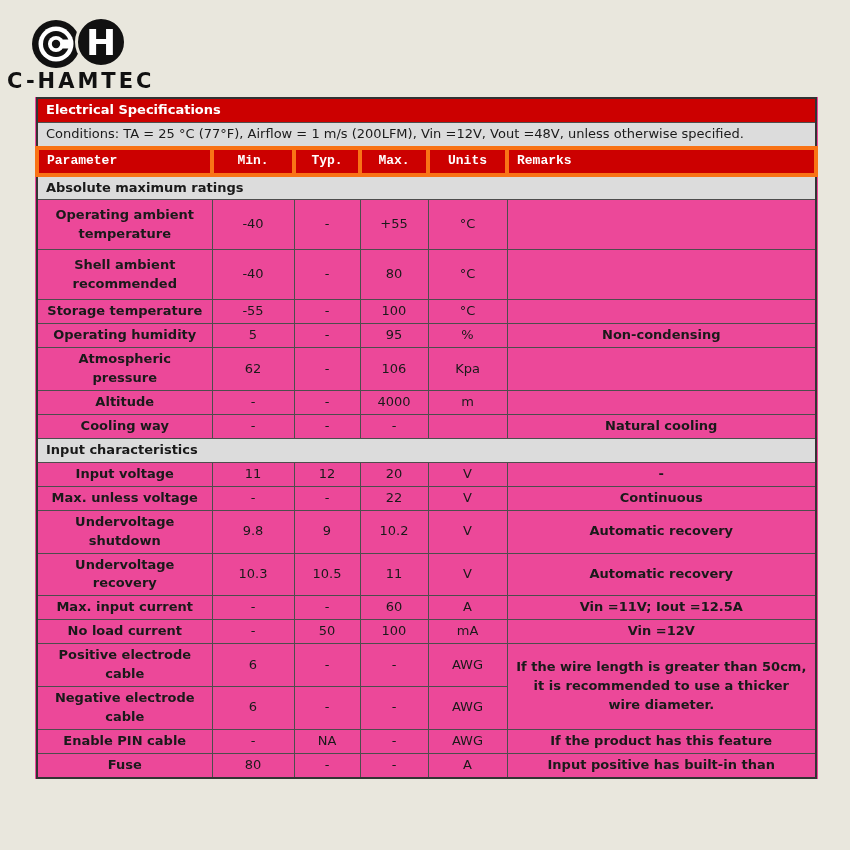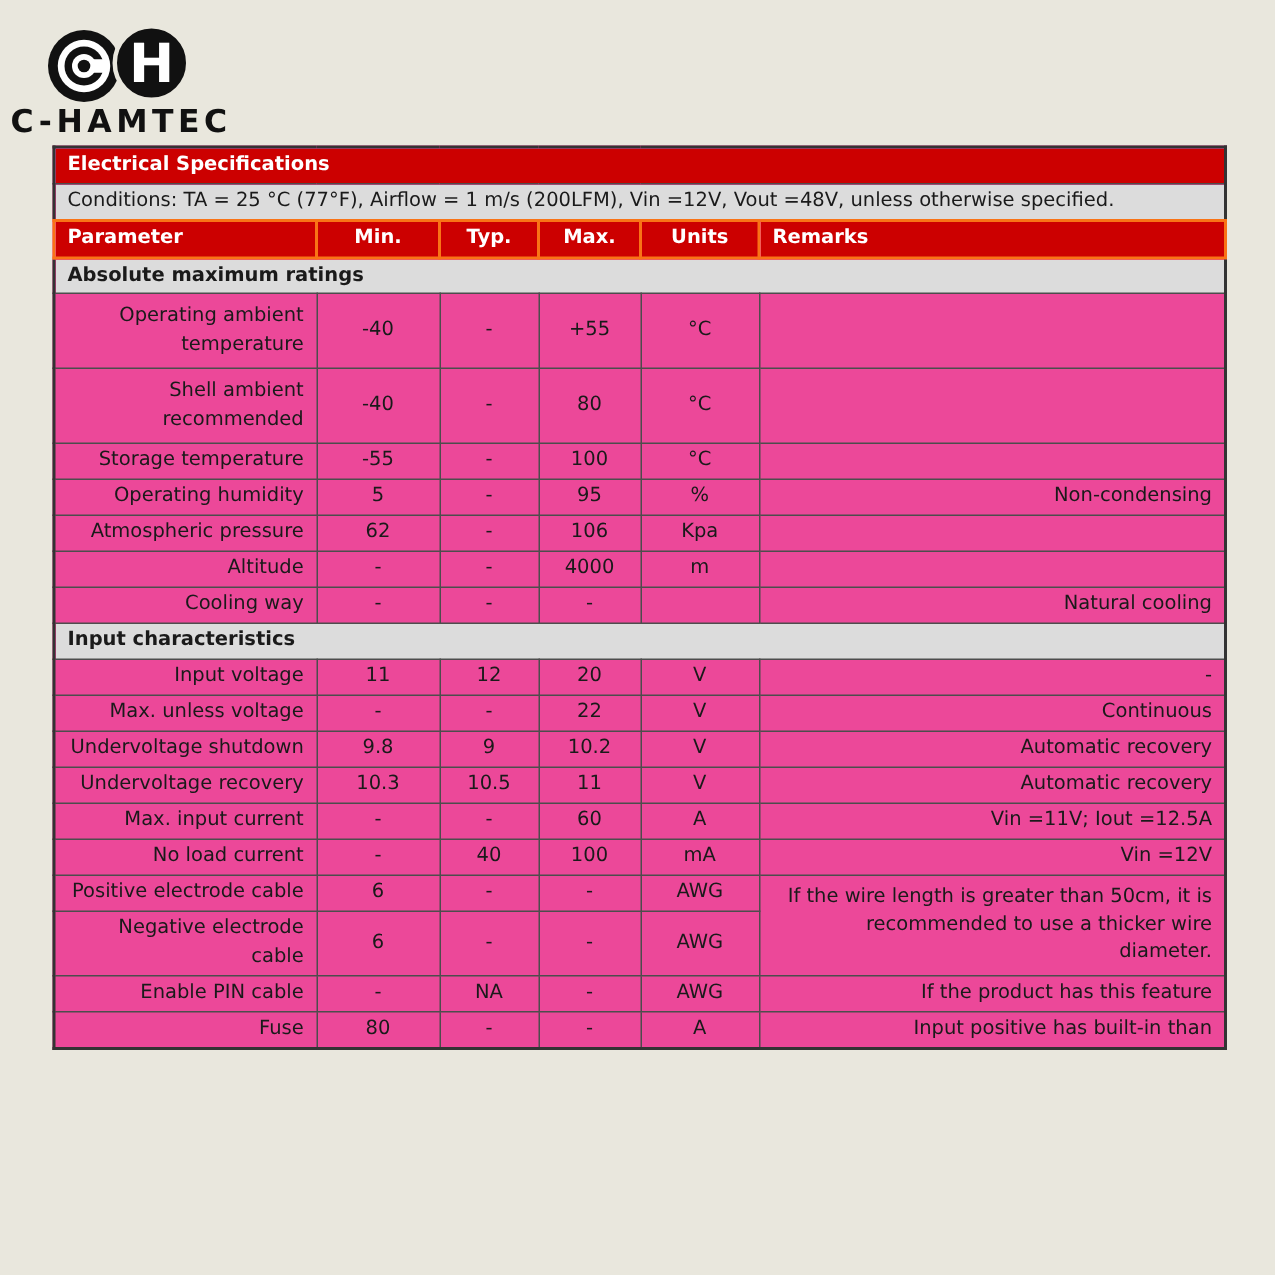--- a/index.html
+++ b/index.html
@@ -33,32 +33,32 @@
   .title-cell{
     background:var(--accent);color:#ffffff;font-weight:bold;
     text-align:left;height:22px;border:1px solid #1f1f1f;
     font-size:13px;
   }
   .conditions-cell{
     background:var(--row-gray);height:23px;white-space:nowrap;
   }
   .spec-table th{
     background:var(--accent);color:#ffffff;font-weight:bold;
-    height:23px;border:2px solid #f97316;text-align:center;
+    height:23px;border:4px solid #f97316;text-align:center;font-family:Liberation Mono, monospace;
   }
   th.left{text-align:left;}
   .section-cell{
     background:var(--row-gray);font-weight:bold;height:22px;
     border-top:2px solid var(--border-dark);
     border-bottom:2px solid var(--border-dark);
   }
   .data-row td{height:24px;}
   .data-row.tall td{height:50px;}
   td.num{text-align:center;}
-  td.param,td.remarks{text-align:right;}
+  td.param,td.remarks{text-align:center;font-weight:bold;}
 </style>
 </head>
 <body>
 
 <svg class="logo" viewBox="0 0 180 88" xmlns="http://www.w3.org/2000/svg">
   <g>
 
     <circle cx="52" cy="36" r="24" fill="#111"></circle>
     <circle cx="52" cy="36" r="17.5" fill="#fff"></circle>
     <circle cx="52" cy="36" r="13" fill="#111"></circle>
@@ -195,21 +195,21 @@
         <td class="param">Max. input current</td>
         <td class="num">-</td>
         <td class="num">-</td>
         <td class="num">60</td>
         <td class="num">A</td>
         <td class="remarks">Vin =11V; Iout =12.5A</td>
       </tr>
       <tr class="data-row">
         <td class="param">No load current</td>
         <td class="num">-</td>
-        <td class="num">40</td>
+        <td class="num">50</td>
         <td class="num">100</td>
         <td class="num">mA</td>
         <td class="remarks">Vin =12V</td>
       </tr>
       <tr class="data-row">
         <td class="param">Positive electrode cable</td>
         <td class="num">6</td>
         <td class="num">-</td>
         <td class="num">-</td>
         <td class="num">AWG</td>

